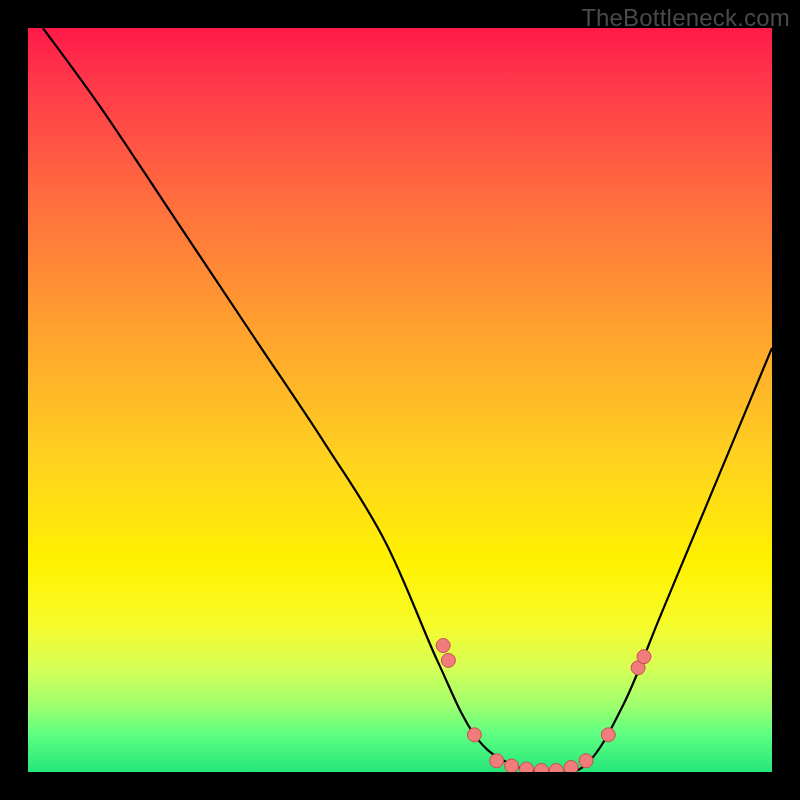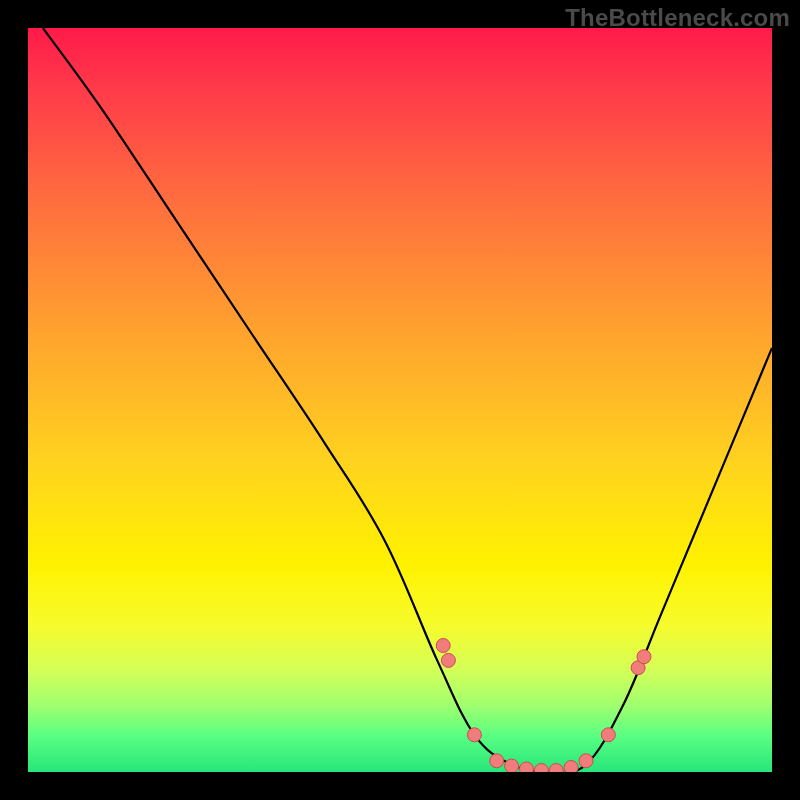--- a/index.html
+++ b/index.html
@@ -44,21 +44,21 @@
     top: 0;
     width: 744px;
     height: 744px;
   }
   .watermark {
     position: absolute;
     top: 4px;
     right: 10px;
     color: #4a4a4a;
     font-size: 24px;
-    font-weight: 700;
+    font-weight: 400;
     letter-spacing: 0.2px;
     pointer-events: none;
   }
 </style>
 </head>
 <body>
 
 <div class="frame">
   <div class="plot">
     <svg class="curve" viewBox="0 0 744 744" preserveAspectRatio="none">

